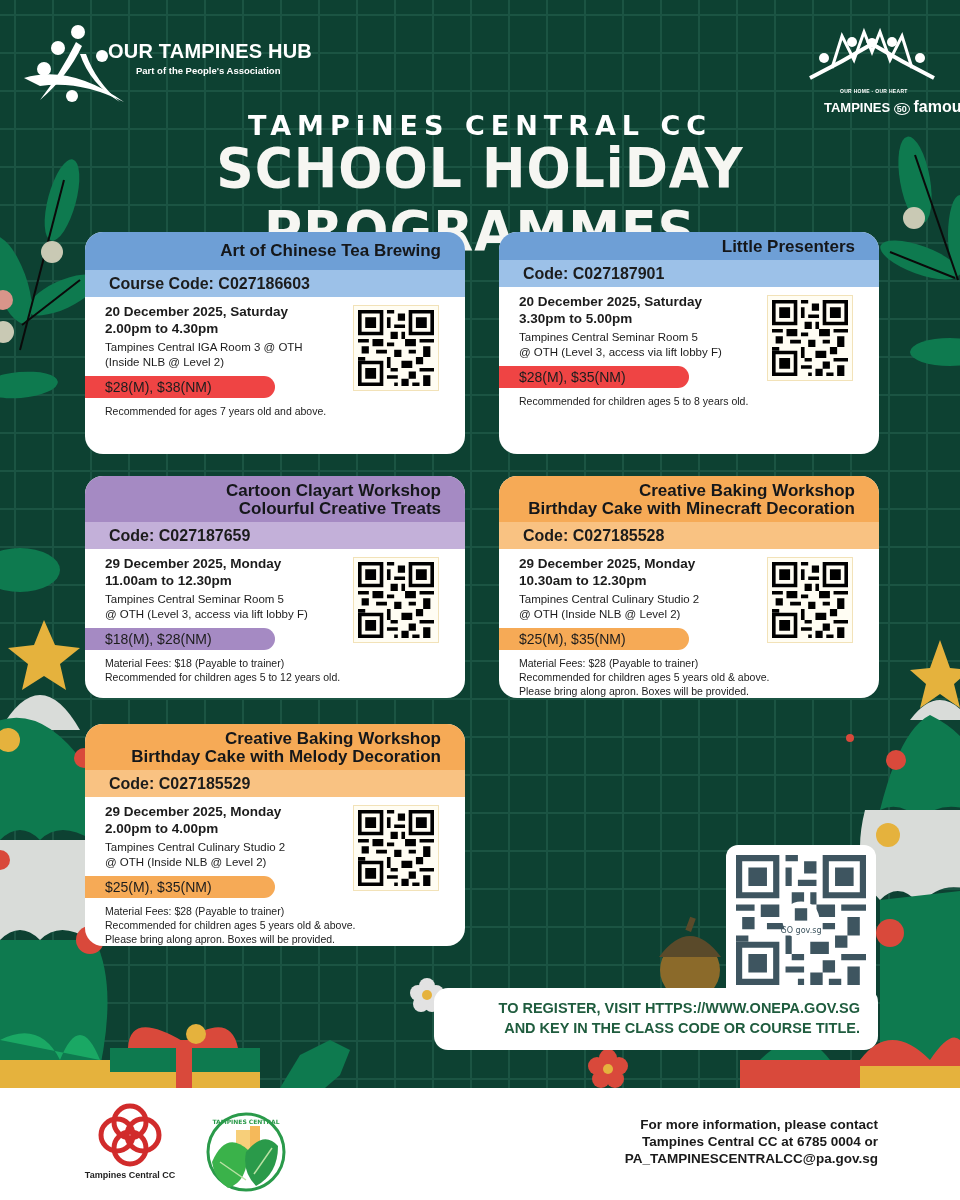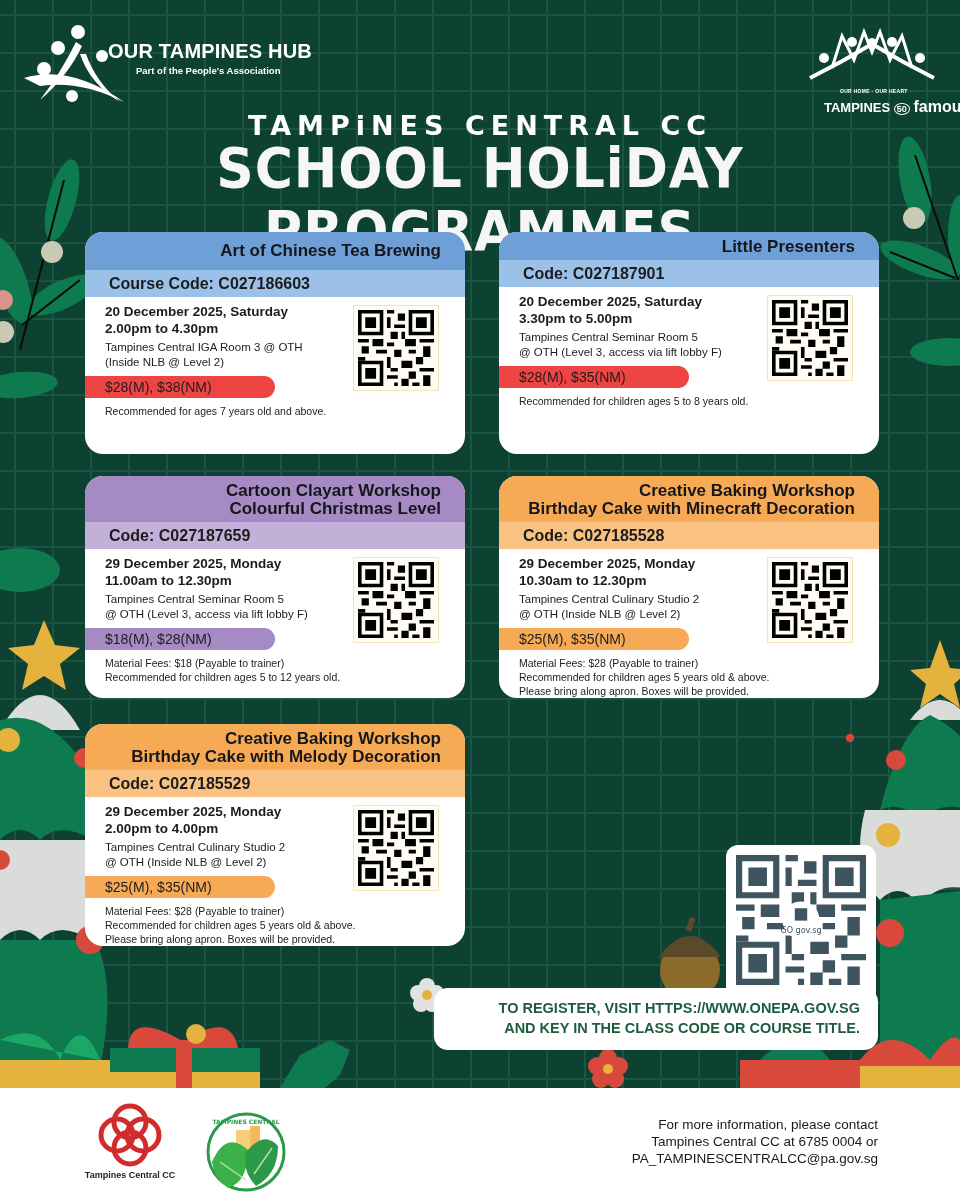--- a/index.html
+++ b/index.html
@@ -83,21 +83,21 @@
     border-radius: 14px; padding: 10px 18px 0 12px; text-align: right;
     color: #1f5c3e; font-weight: 700; font-size: 14.5px; line-height: 20px;
   }
 
   
   .footer { position: absolute; left: 0; top: 1088px; width: 960px; height: 112px; background: #fff; }
   .cc-logo { position: absolute; left: 82px; top: 14px; width: 96px; text-align: center; }
   .cc-name { font-size: 9px; font-weight: 700; color: #222; margin-top: 2px; }
   .tc-logo { position: absolute; left: 206px; top: 24px; width: 80px; height: 80px; }
   .contact {
-    position: absolute; right: 82px; top: 28px; text-align: right; font-weight: 400; font-size: 13.5px;
+    position: absolute; right: 82px; top: 28px; text-align: right; font-weight: 700; font-size: 13.5px;
     line-height: 17px; color: #1a1a1a;
   }
   .deco { position: absolute; }
 </style>
 </head>
 <body>
 
 <div class="poster">
 
   <svg class="deco" style="left:0;top:140px" width="90" height="270" viewBox="0 0 90 270">
@@ -267,21 +267,21 @@
         <svg viewBox="0 0 21 21">
             <use href="#qrpat"></use>
           </svg>
       </div>
     </div>
   </div>
 
   <div class="card purple" style="left:85px;top:476px;height:222px">
     <div class="card-head">
       <div>Cartoon Clayart Workshop</div>
-      <div>Colourful Christmas Level</div>
+      <div>Colourful Creative Treats</div>
     </div>
     <div class="card-code">Code: C027187659</div>
     <div class="card-body">
       <div class="date">29 December 2025, Monday</div>
       <div class="time">11.00am to 12.30pm</div>
       <div class="venue">
         <div>Tampines Central Seminar Room 5</div>
         <div>@ OTH (Level 3, access via lift lobby F)</div>
       </div>
       <div class="price">$18(M), $28(NM)</div>

